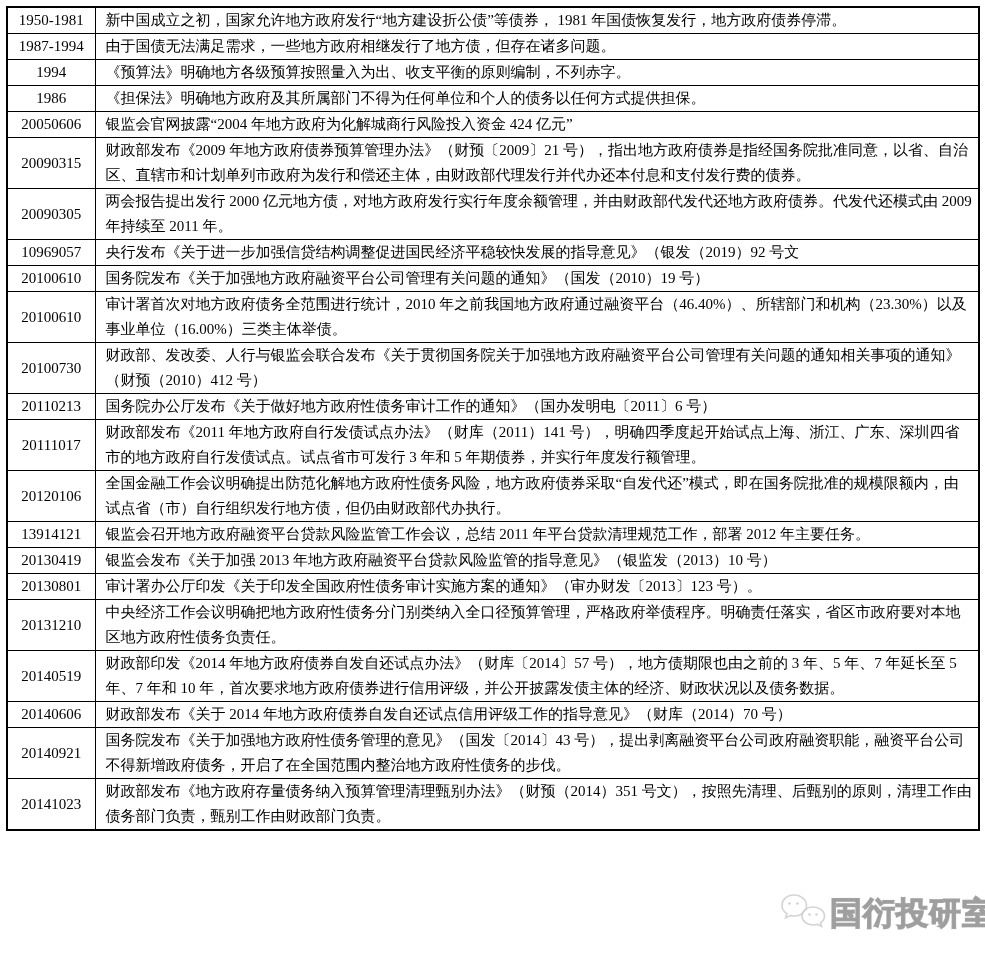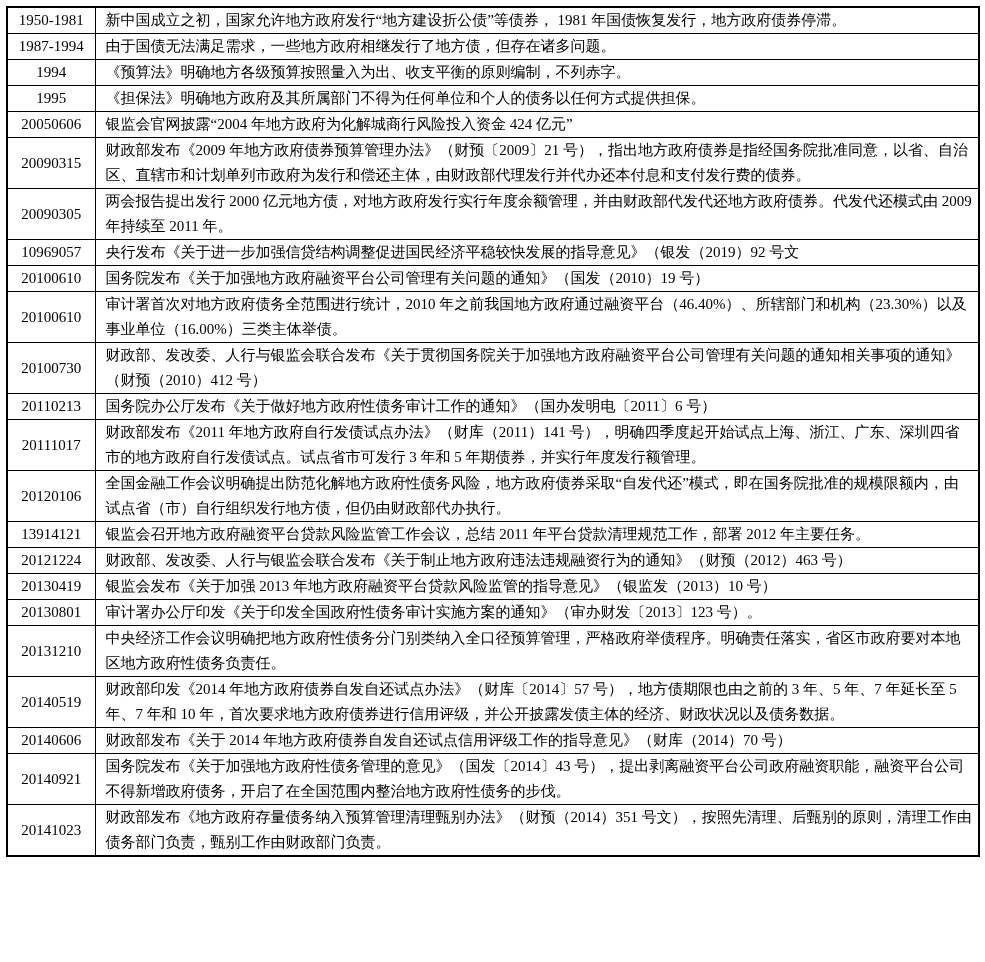--- a/index.html
+++ b/index.html
@@ -91,21 +91,21 @@
         </tr>
         <tr>
           <td class="date">1987-1994</td>
           <td class="content">由于国债无法满足需求，一些地方政府相继发行了地方债，但存在诸多问题。</td>
         </tr>
         <tr>
           <td class="date">1994</td>
           <td class="content">《预算法》明确地方各级预算按照量入为出、收支平衡的原则编制，不列赤字。</td>
         </tr>
         <tr>
-          <td class="date">1995</td>
+          <td class="date">1986</td>
           <td class="content">《担保法》明确地方政府及其所属部门不得为任何单位和个人的债务以任何方式提供担保。</td>
         </tr>
         <tr>
           <td class="date">20050606</td>
           <td class="content">银监会官网披露“2004 年地方政府为化解城商行风险投入资金 424 亿元”</td>
         </tr>
         <tr>
           <td class="date">20090315</td>
           <td class="content">财政部发布《2009 年地方政府债券预算管理办法》（财预〔2009〕21 号），指出地方政府债券是指经国务院批准同意，以省、自治区、直辖市和计划单列市政府为发行和偿还主体，由财政部代理发行并代办还本付息和支付发行费的债券。</td>
         </tr>
@@ -139,24 +139,20 @@
         </tr>
         <tr>
           <td class="date">20120106</td>
           <td class="content">全国金融工作会议明确提出防范化解地方政府性债务风险，地方政府债券采取“自发代还”模式，即在国务院批准的规模限额内，由试点省（市）自行组织发行地方债，但仍由财政部代办执行。</td>
         </tr>
         <tr>
           <td class="date">13914121</td>
           <td class="content">银监会召开地方政府融资平台贷款风险监管工作会议，总结 2011 年平台贷款清理规范工作，部署 2012 年主要任务。</td>
         </tr>
         <tr>
-          <td class="date">20121224</td>
-          <td class="content">财政部、发改委、人行与银监会联合发布《关于制止地方政府违法违规融资行为的通知》（财预（2012）463 号）</td>
-        </tr>
-        <tr>
           <td class="date">20130419</td>
           <td class="content">银监会发布《关于加强 2013 年地方政府融资平台贷款风险监管的指导意见》（银监发（2013）10 号）</td>
         </tr>
         <tr>
           <td class="date">20130801</td>
           <td class="content">审计署办公厅印发《关于印发全国政府性债务审计实施方案的通知》（审办财发〔2013〕123 号）。</td>
         </tr>
         <tr>
           <td class="date">20131210</td>
           <td class="content">中央经济工作会议明确把地方政府性债务分门别类纳入全口径预算管理，严格政府举债程序。明确责任落实，省区市政府要对本地区地方政府性债务负责任。</td>
@@ -173,14 +169,27 @@
           <td class="date">20140921</td>
           <td class="content">国务院发布《关于加强地方政府性债务管理的意见》（国发〔2014〕43 号），提出剥离融资平台公司政府融资职能，融资平台公司不得新增政府债务，开启了在全国范围内整治地方政府性债务的步伐。</td>
         </tr>
         <tr>
           <td class="date">20141023</td>
           <td class="content">财政部发布《地方政府存量债务纳入预算管理清理甄别办法》（财预（2014）351 号文），按照先清理、后甄别的原则，清理工作由债务部门负责，甄别工作由财政部门负责。</td>
         </tr>
       </tbody>
   </table>
 
+  <div class="watermark">
+    <span class="wm-icon">
+      <svg width="50" height="50" viewBox="0 0 50 50" fill="none">
+        <path d="M14 8 C6.5 8 2 13 2 18.5 C2 22 4 24.8 7 26.6 L5.6 31 L10.6 28.4 C11.8 28.8 13 29 14.3 29 C21.5 29 26.5 24.3 26.5 18.5 C26.5 13 21.3 8 14 8 Z" stroke="rgba(150,150,150,0.75)" stroke-width="1.6" fill="rgba(255,255,255,0.65)"></path>
+        <circle cx="9.5" cy="16.5" r="1.3" fill="rgba(150,150,150,0.8)"></circle>
+        <circle cx="17.5" cy="16.5" r="1.3" fill="rgba(150,150,150,0.8)"></circle>
+        <path d="M33 20 C39.5 20 44.5 24 44.5 29 C44.5 31.8 43 34.2 40.5 35.8 L41.6 39.4 L37.4 37.3 C36 37.8 34.5 38 33 38 C26.8 38 22 34 22 29 C22 24 27 20 33 20 Z" stroke="rgba(150,150,150,0.75)" stroke-width="1.6" fill="rgba(255,255,255,0.65)"></path>
+        <circle cx="29.5" cy="27.5" r="1.2" fill="rgba(150,150,150,0.8)"></circle>
+        <circle cx="36.5" cy="27.5" r="1.2" fill="rgba(150,150,150,0.8)"></circle>
+      </svg>
+    </span>
+    <span class="wm-text">国衍投研室</span>
+  </div>
 
 </div>
 
 </body></html>

